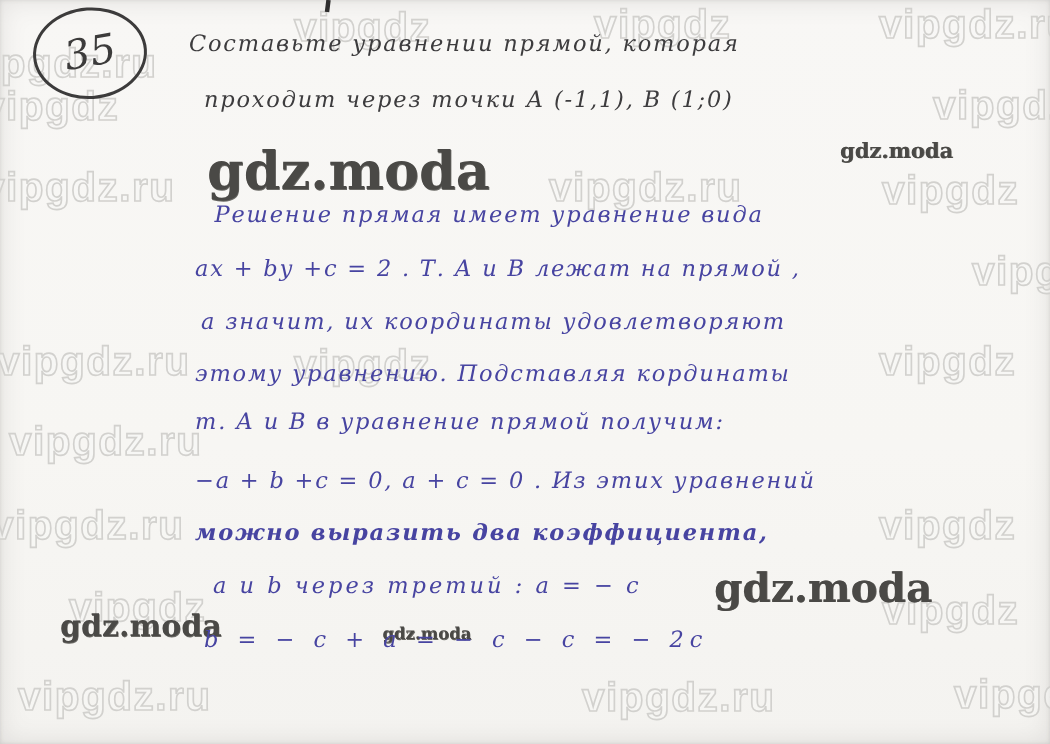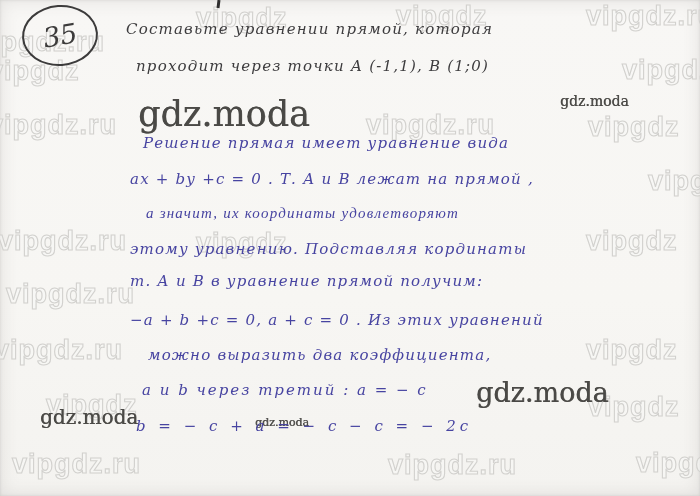--- a/index.html
+++ b/index.html
@@ -21,21 +21,21 @@
     color:#dbdad7;
     -webkit-text-fill-color:rgba(248,247,245,0.55);
     -webkit-text-stroke:1.1px #d2d1ce;
     white-space:nowrap;
     user-select:none;
   }
   
   .brand{
     position:absolute;
     font-family:"DejaVu Serif", serif;
-    font-weight:normal;
+    font-weight:bold;
     white-space:nowrap;
     color:#4a4946;
     text-shadow:0.4px 0.4px 0 #6b6a66;
     user-select:none;
   }
   
   .hand{
     position:absolute;
     font-family:"DejaVu Serif", serif;
     font-style:italic;
@@ -112,23 +112,23 @@
     <span class="problem-number">35</span>
   </div>
 
   <div id="statement-lines">
       <div class="hand statement-line" style="left: 126px; top: 20px; color: rgb(61, 60, 62);">Составьте уравнении прямой, которая</div>
       <div class="hand statement-line" style="left: 136px; top: 57px; color: rgb(61, 60, 62);">проходит через точки  А (-1,1),  В (1;0)</div>
     </div>
 
   <div id="solution-lines">
       <div class="hand solution-line" style="left: 119px; top: 134px; color: rgb(71, 68, 161); margin-left: 24px;">Решение  прямая имеет уравнение вида</div>
-      <div class="hand solution-line" style="left: 130px; top: 170px; color: rgb(71, 68, 161);">ах + bу +с = 0 . Т. А и В лежат на прямой ,</div>
-      <div class="hand solution-line" style="left: 146px; top: 205px; color: rgb(71, 68, 161); font-family: Liberation Serif, serif;">а значит,  их координаты удовлетворяют</div>
+      <div class="hand solution-line" style="left: 130px; top: 170px; color: rgb(71, 68, 161);">ах + bу +с = 2 . Т. А и В лежат на прямой ,</div>
+      <div class="hand solution-line" style="left: 134px; top: 205px; color: rgb(71, 68, 161);">а значит,  их координаты удовлетворяют</div>
       <div class="hand solution-line" style="left: 130px; top: 240px; color: rgb(71, 68, 161);">этому  уравнению.  Подставляя  кординаты</div>
       <div class="hand solution-line" style="left: 130px; top: 272px; color: rgb(71, 68, 161);">т. А и В  в уравнение прямой  получим:</div>
       <div class="hand solution-line" style="left: 130px; top: 311px; color: rgb(71, 68, 161);">−а + b +с = 0,  а + с = 0 .  Из этих уравнений</div>
-      <div class="hand solution-line" style="left: 148px; top: 346px; color: rgb(71, 68, 161);">можно  выразить  два  коэффициента,</div>
+      <div class="hand solution-line" style="left: 130px; top: 346px; color: rgb(71, 68, 161); font-weight: bold;">можно  выразить  два  коэффициента,</div>
       <div class="hand solution-line" style="left: 142px; top: 381px; color: rgb(71, 68, 161); letter-spacing: 2px;">а и b  через  третий  :  а = − с</div>
       <div class="hand solution-line" style="left: 136px; top: 417px; color: rgb(71, 68, 161); letter-spacing: 4px;">b = − с + а = − с − с = − 2с</div>
     </div>
 
 </div>
 
 </body></html>

